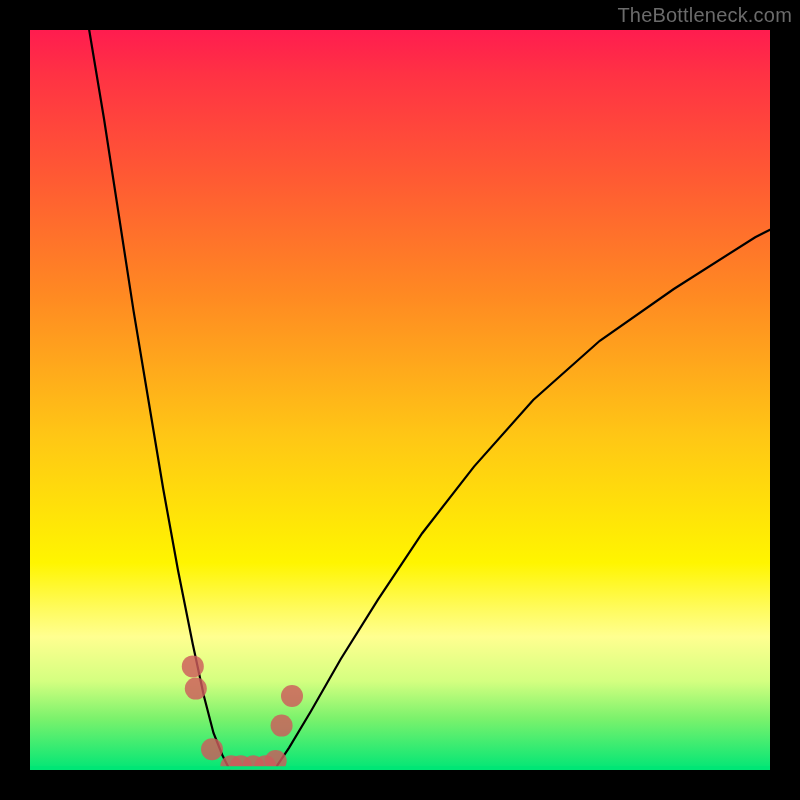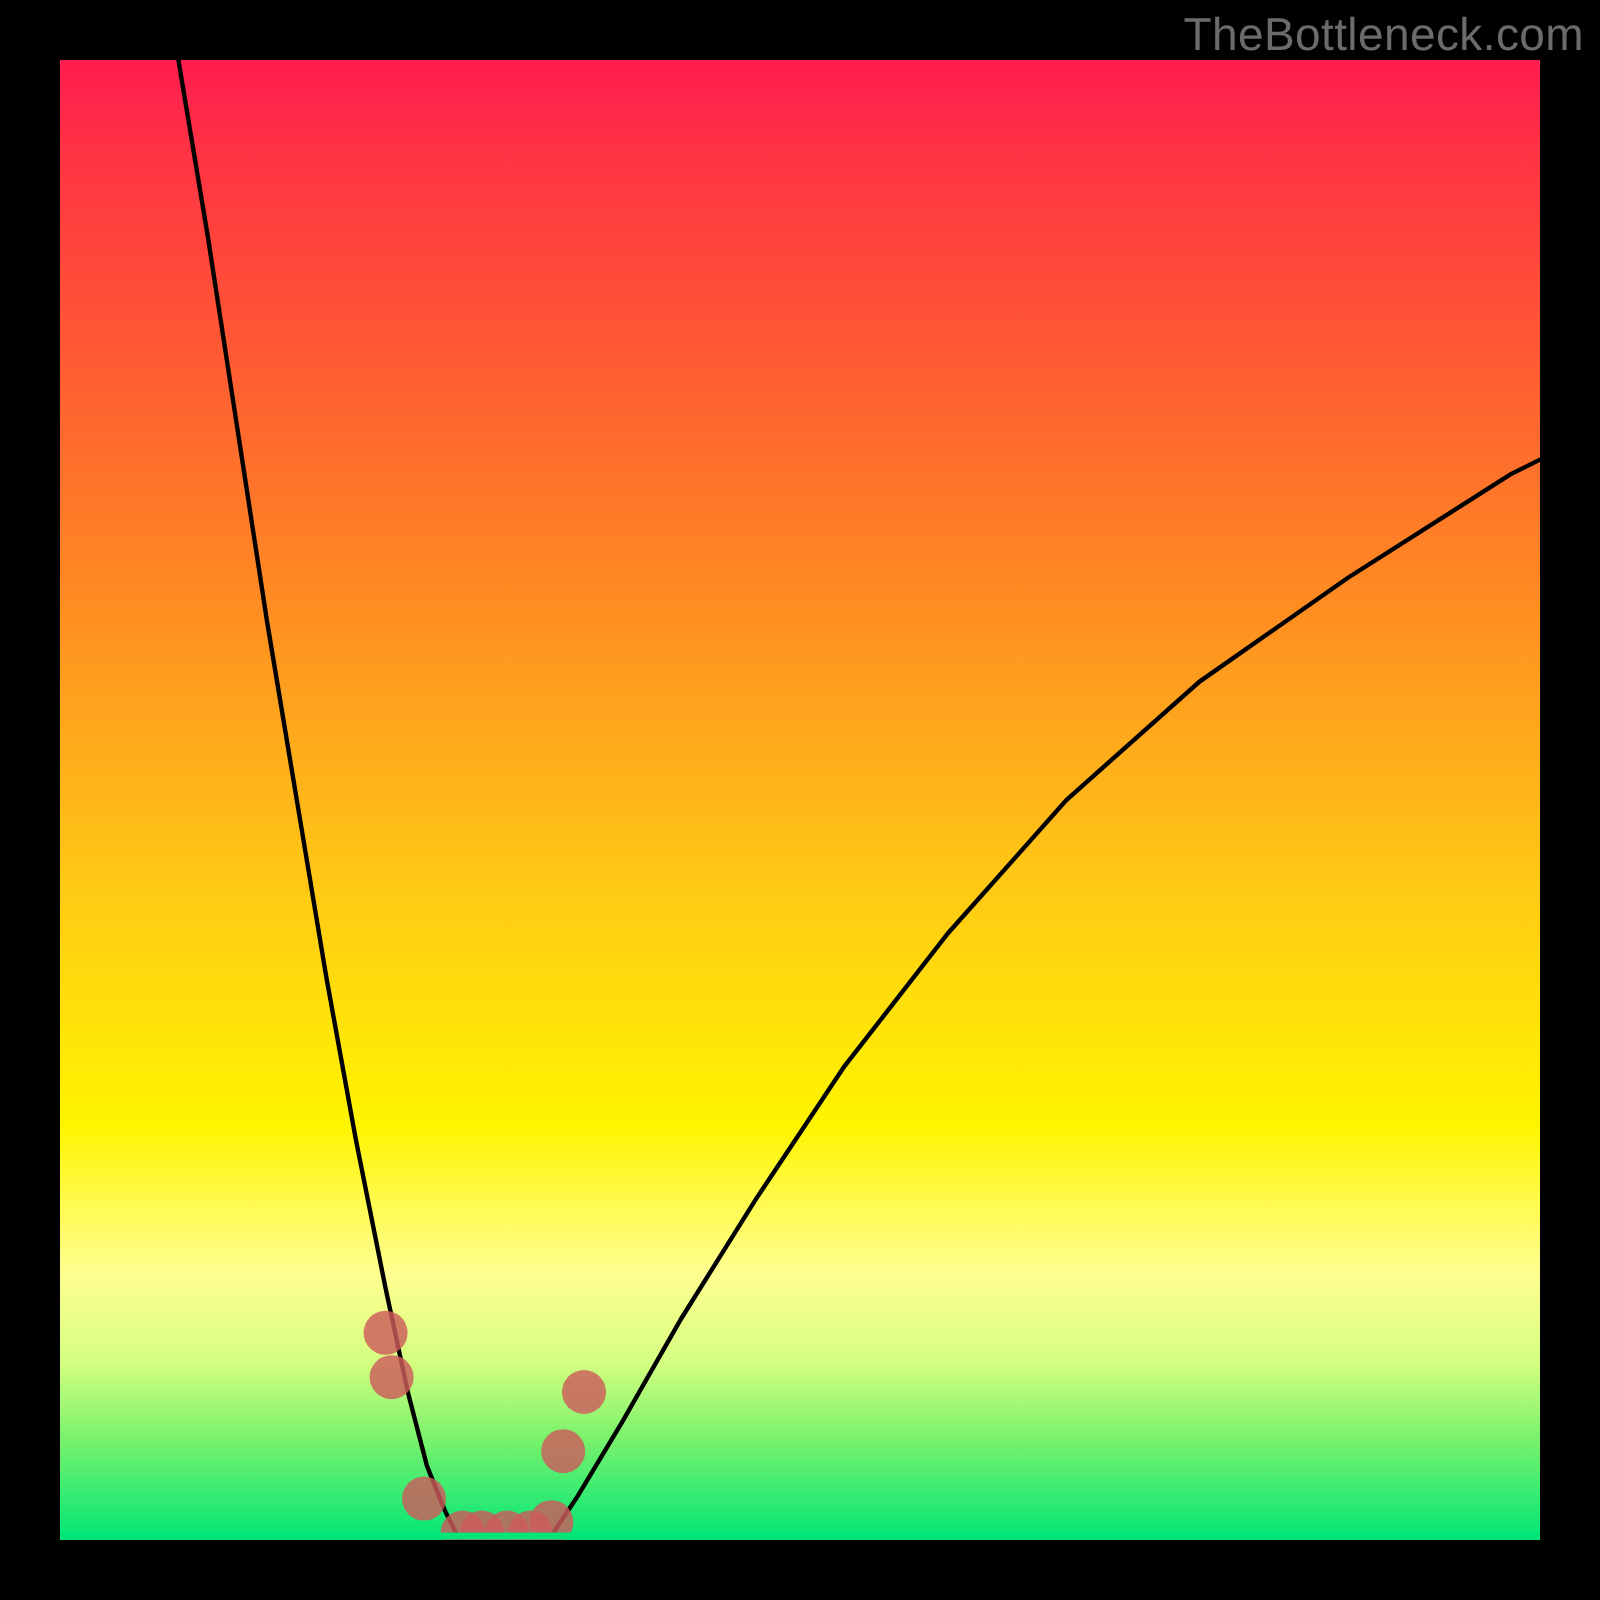--- a/index.html
+++ b/index.html
@@ -38,21 +38,21 @@
       #d4ff80 88%,
       #7cf26c 93%,
       #00e676 100%
     );
 }
 .watermark {
   position: absolute;
   top: 4px;
   right: 8px;
   color: #6b6b6b;
-  font-size: 23px;
+  font-size: 20px;
   letter-spacing: 0.2px;
   font-weight: 500;
 }
 .svg-layer {
   position: absolute;
   left: 30px;
   top: 30px;
   width: 740px;
   height: 740px;
 }

